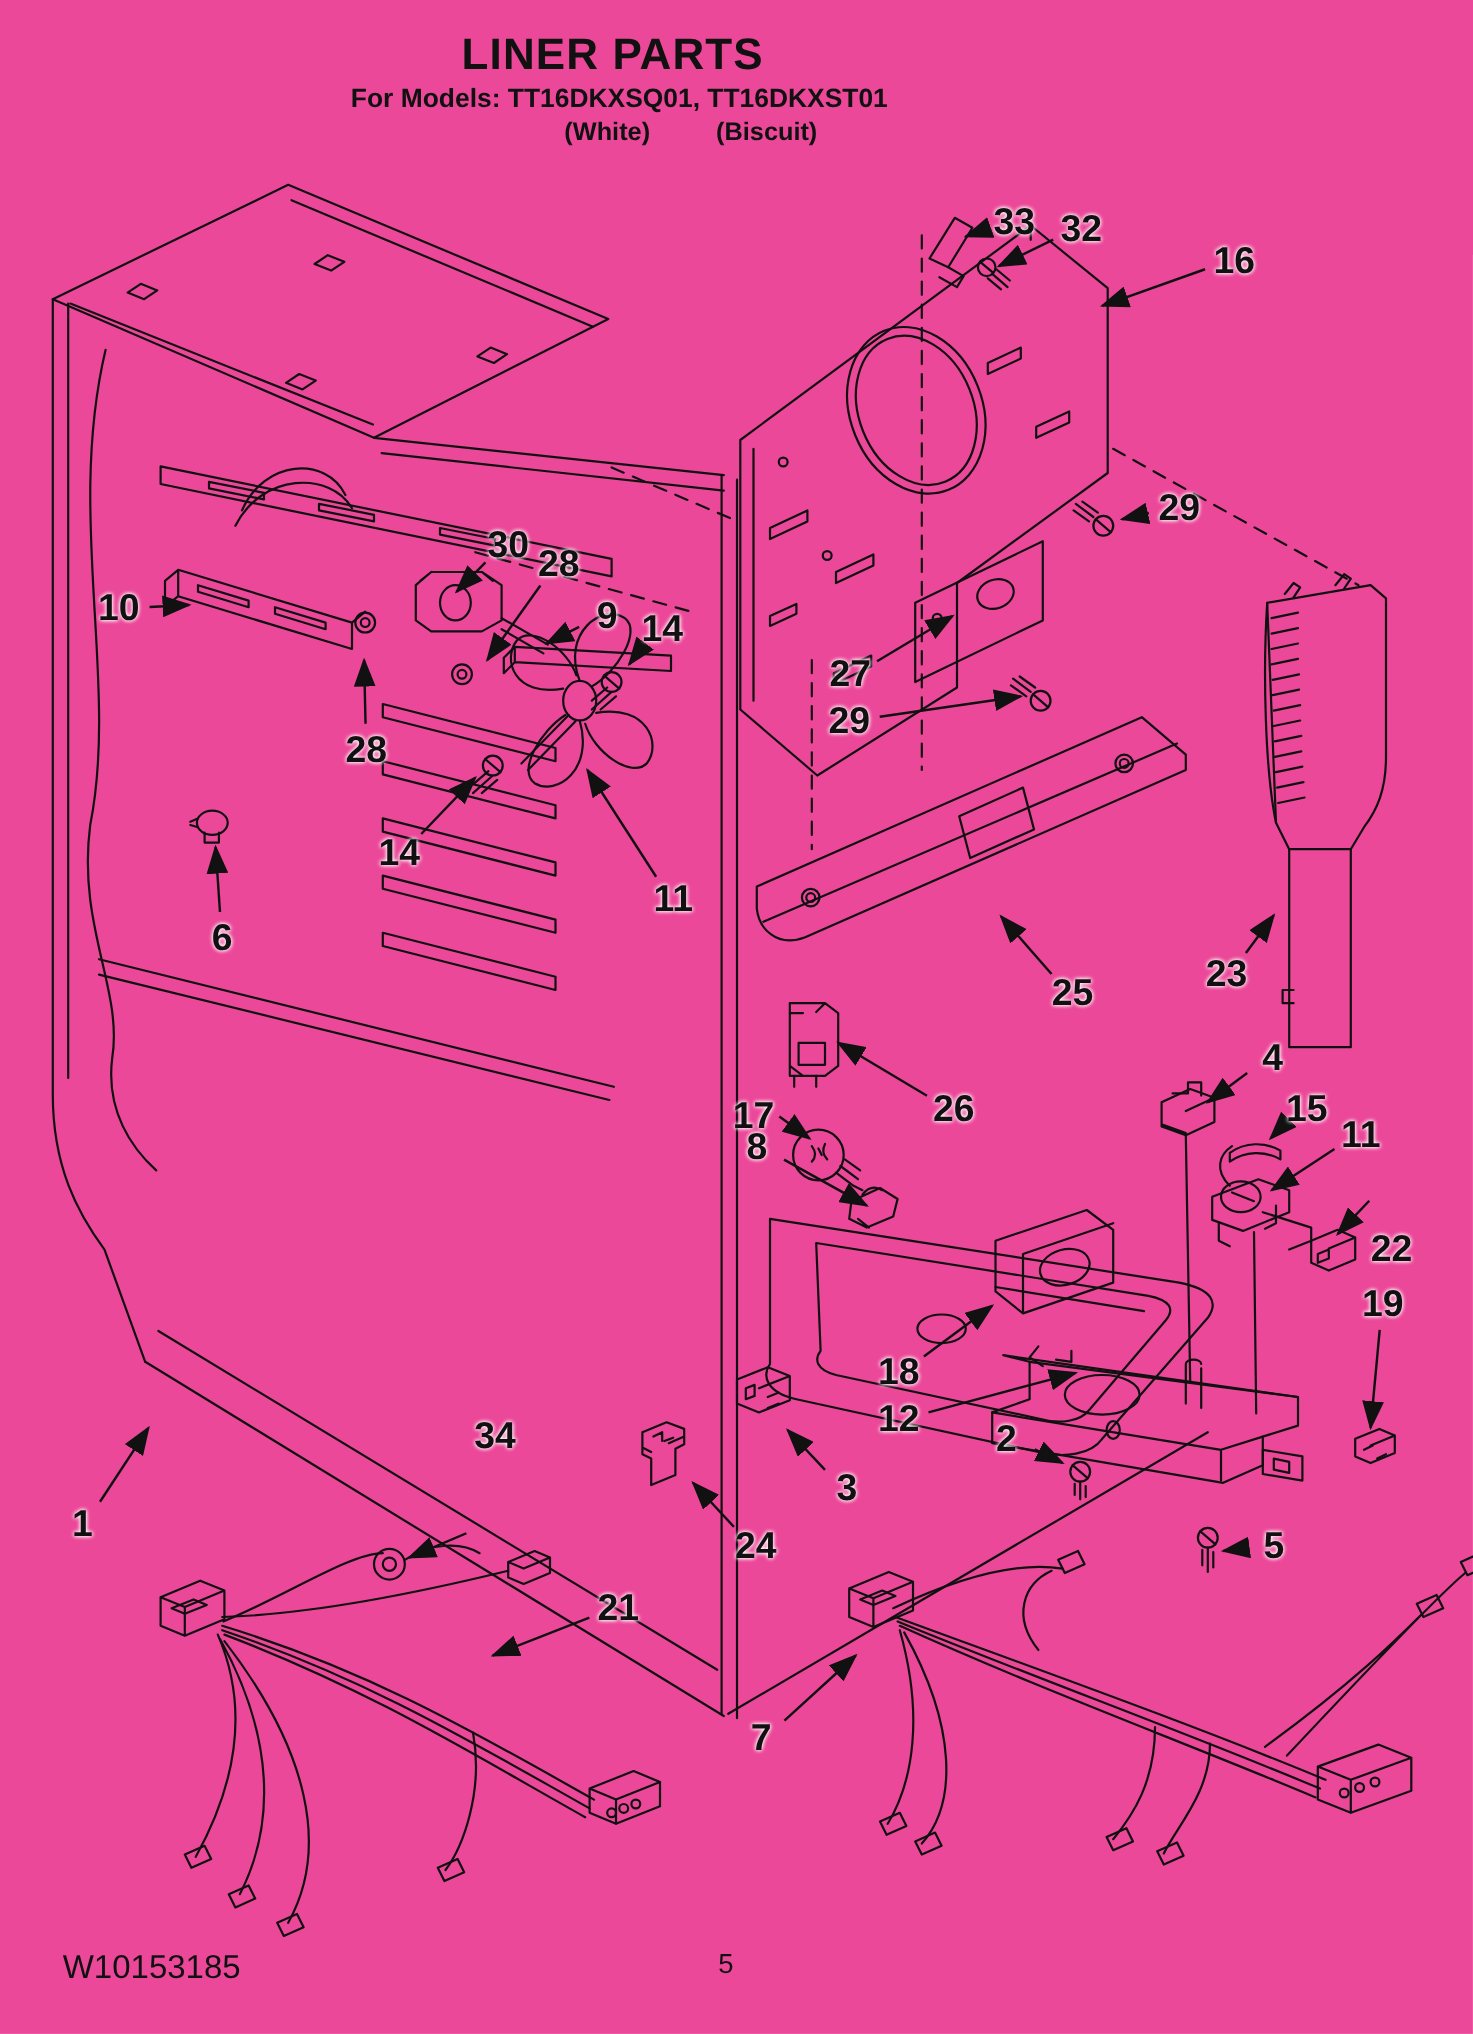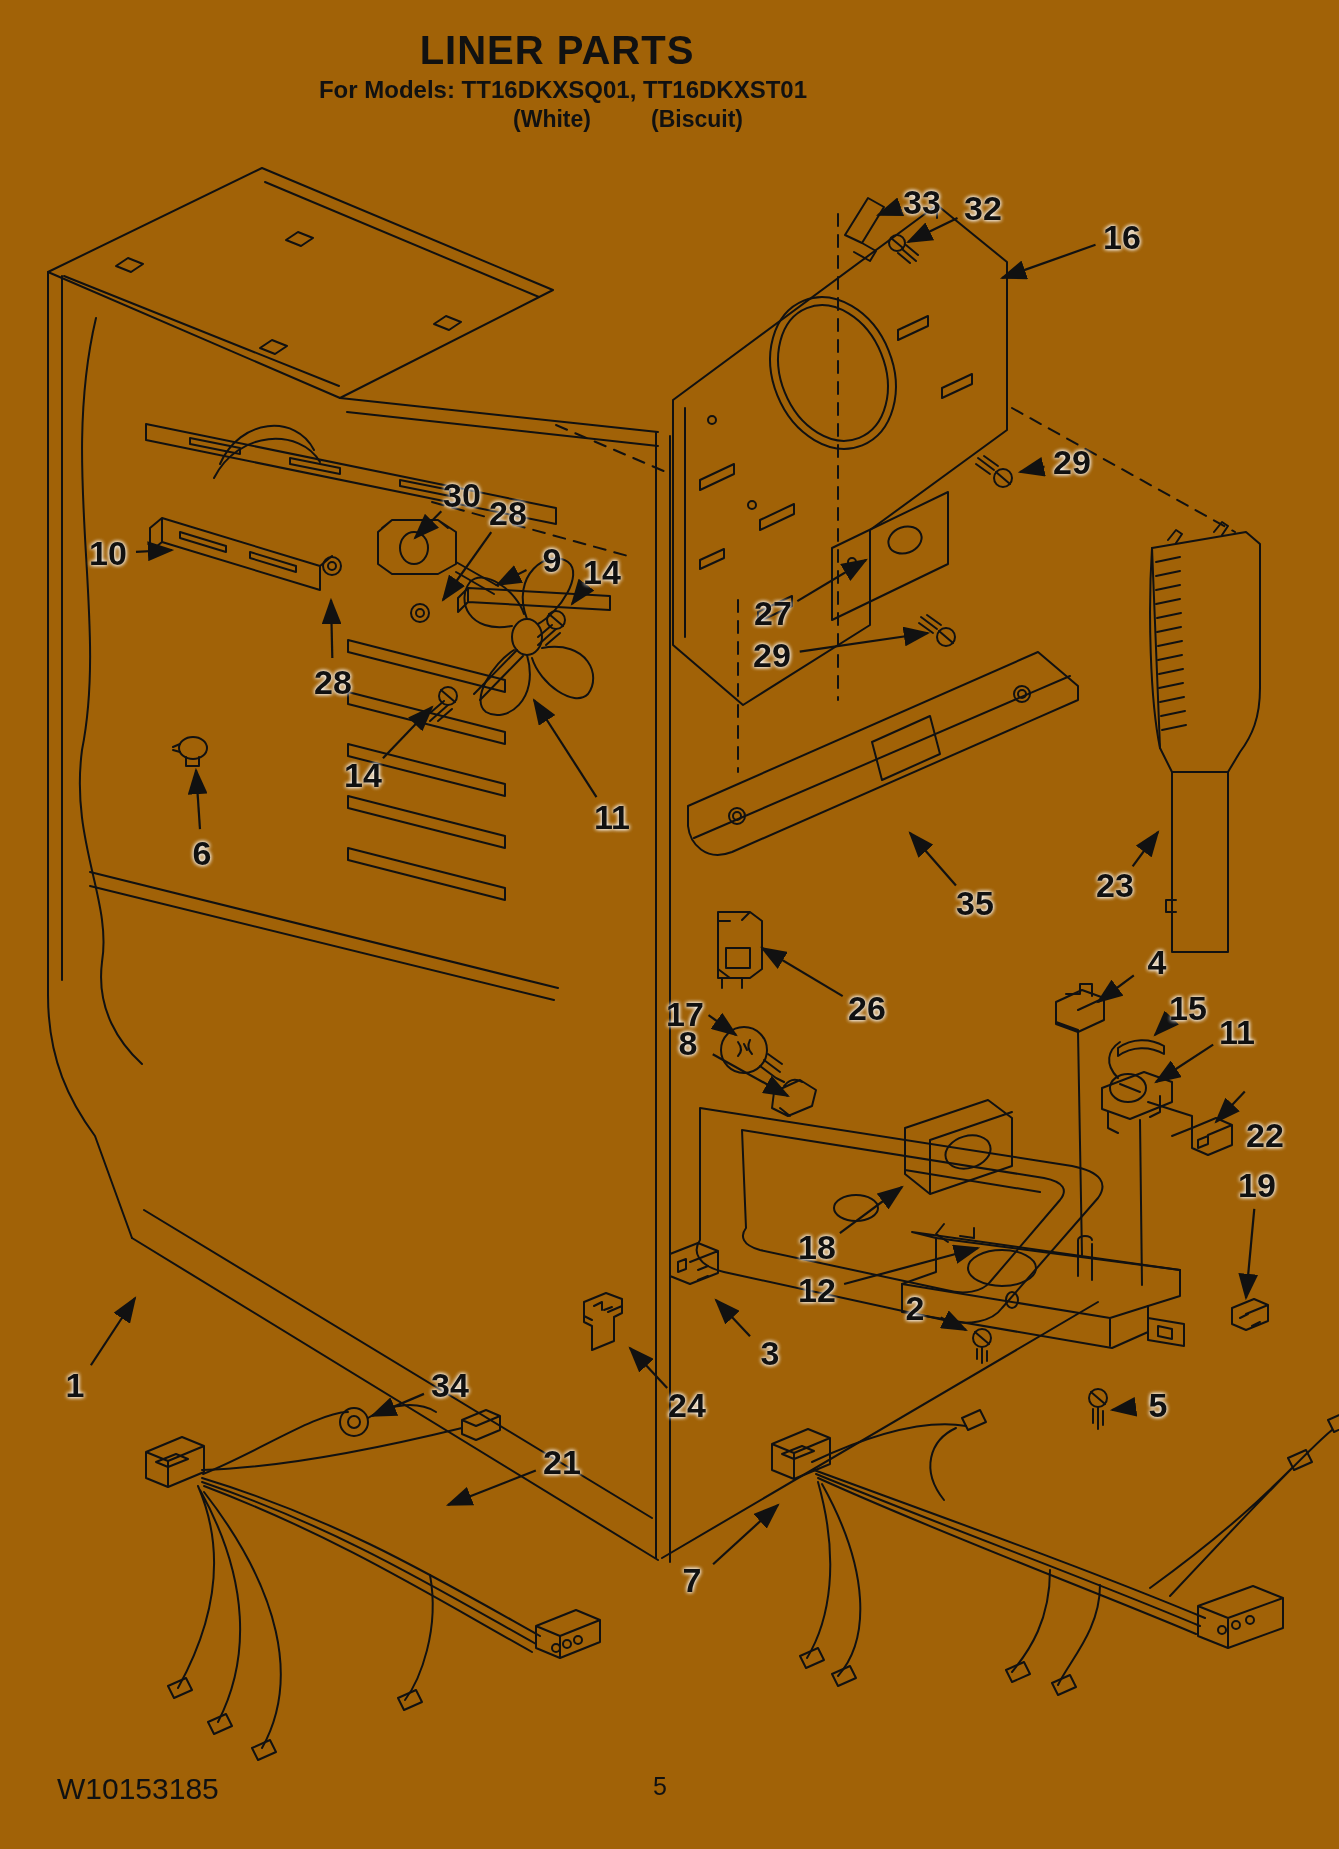--- a/index.html
+++ b/index.html
@@ -1,16 +1,16 @@
 <!DOCTYPE html>
 <html><head>
 <meta charset="utf-8">
 <style>
   html,body{margin:0;padding:0;background:#fff;}
-  #page{position:relative;width:1339px;height:1849px;background:#a16207;overflow:hidden;
+  #page{position:relative;width:1339px;height:1849px;background:#ec4899;overflow:hidden;
         font-family:"Liberation Sans",sans-serif;color:#111;}
   .hdr{position:absolute;left:0;top:0;width:100%;}
   .title{position:absolute;left:557px;top:28px;transform:translateX(-50%);
          font-size:40px;font-weight:700;letter-spacing:1px;white-space:nowrap;}
   .models{position:absolute;left:563px;top:76px;transform:translateX(-50%);
           font-size:24px;font-weight:700;white-space:nowrap;text-align:center;}
   .colornote{position:absolute;top:106px;transform:translateX(-50%);
              font-size:23px;font-weight:700;white-space:nowrap;}
   .colornote.white{left:552px;}
   .colornote.biscuit{left:697px;}
@@ -340,37 +340,37 @@
       <div class="callout" style="left: 508px; top: 513px;">28</div>
       <div class="callout" style="left: 552px; top: 560px;">9</div>
       <div class="callout" style="left: 602px; top: 572px;">14</div>
       <div class="callout" style="left: 333px; top: 682px;">28</div>
       <div class="callout" style="left: 363px; top: 775px;">14</div>
       <div class="callout" style="left: 202px; top: 853px;">6</div>
       <div class="callout" style="left: 612px; top: 817px;">11</div>
       <div class="callout" style="left: 1072px; top: 462px;">29</div>
       <div class="callout" style="left: 773px; top: 613px;">27</div>
       <div class="callout" style="left: 772px; top: 655px;">29</div>
-      <div class="callout" style="left: 975px; top: 903px;">35</div>
+      <div class="callout" style="left: 975px; top: 903px;">25</div>
       <div class="callout" style="left: 1115px; top: 885px;">23</div>
       <div class="callout" style="left: 867px; top: 1008px;">26</div>
       <div class="callout" style="left: 685px; top: 1002px; margin-top: 12px;">17</div>
       <div class="callout" style="left: 688px; top: 1043px;">8</div>
       <div class="callout" style="left: 1157px; top: 962px;">4</div>
       <div class="callout" style="left: 1188px; top: 1008px;">15</div>
       <div class="callout" style="left: 1237px; top: 1032px;">11</div>
       <div class="callout" style="left: 1265px; top: 1135px;">22</div>
       <div class="callout" style="left: 1257px; top: 1185px;">19</div>
       <div class="callout" style="left: 817px; top: 1247px;">18</div>
       <div class="callout" style="left: 817px; top: 1290px;">12</div>
       <div class="callout" style="left: 915px; top: 1308px;">2</div>
       <div class="callout" style="left: 770px; top: 1353px;">3</div>
       <div class="callout" style="left: 687px; top: 1405px;">24</div>
       <div class="callout" style="left: 75px; top: 1385px;">1</div>
-      <div class="callout" style="left: 450px; top: 1385px; text-align: right;">34</div>
+      <div class="callout" style="left: 450px; top: 1305px; text-align: right;">34</div>
       <div class="callout" style="left: 562px; top: 1462px;">21</div>
       <div class="callout" style="left: 1158px; top: 1405px;">5</div>
       <div class="callout" style="left: 692px; top: 1580px;">7</div>
     </div>
 
   <div class="ftr-doc">W10153185</div>
   <div class="ftr-page">5</div>
 </div>
 
 </body></html>

